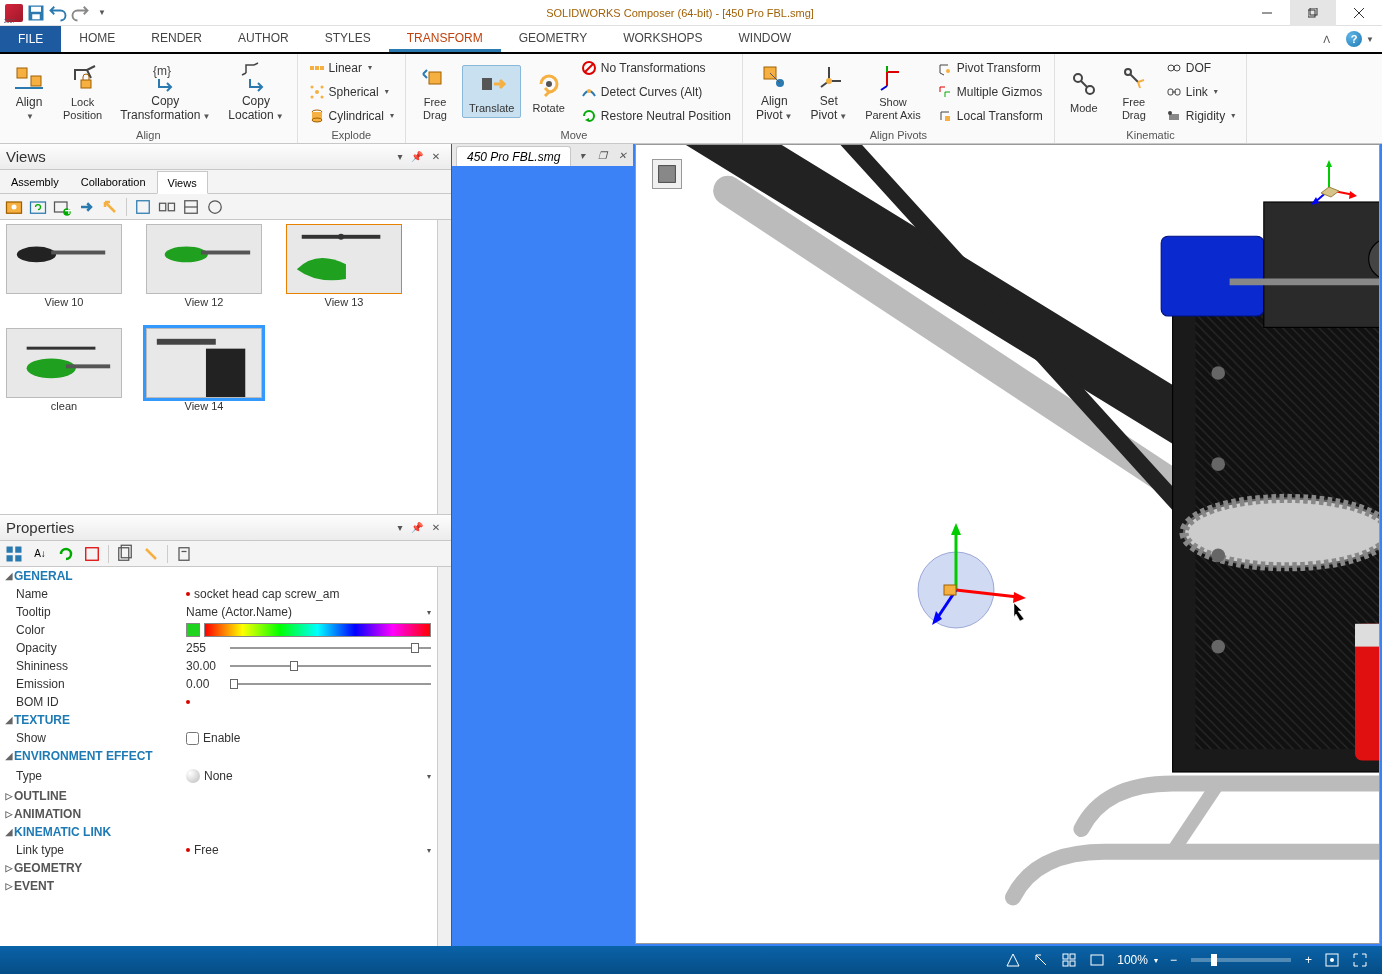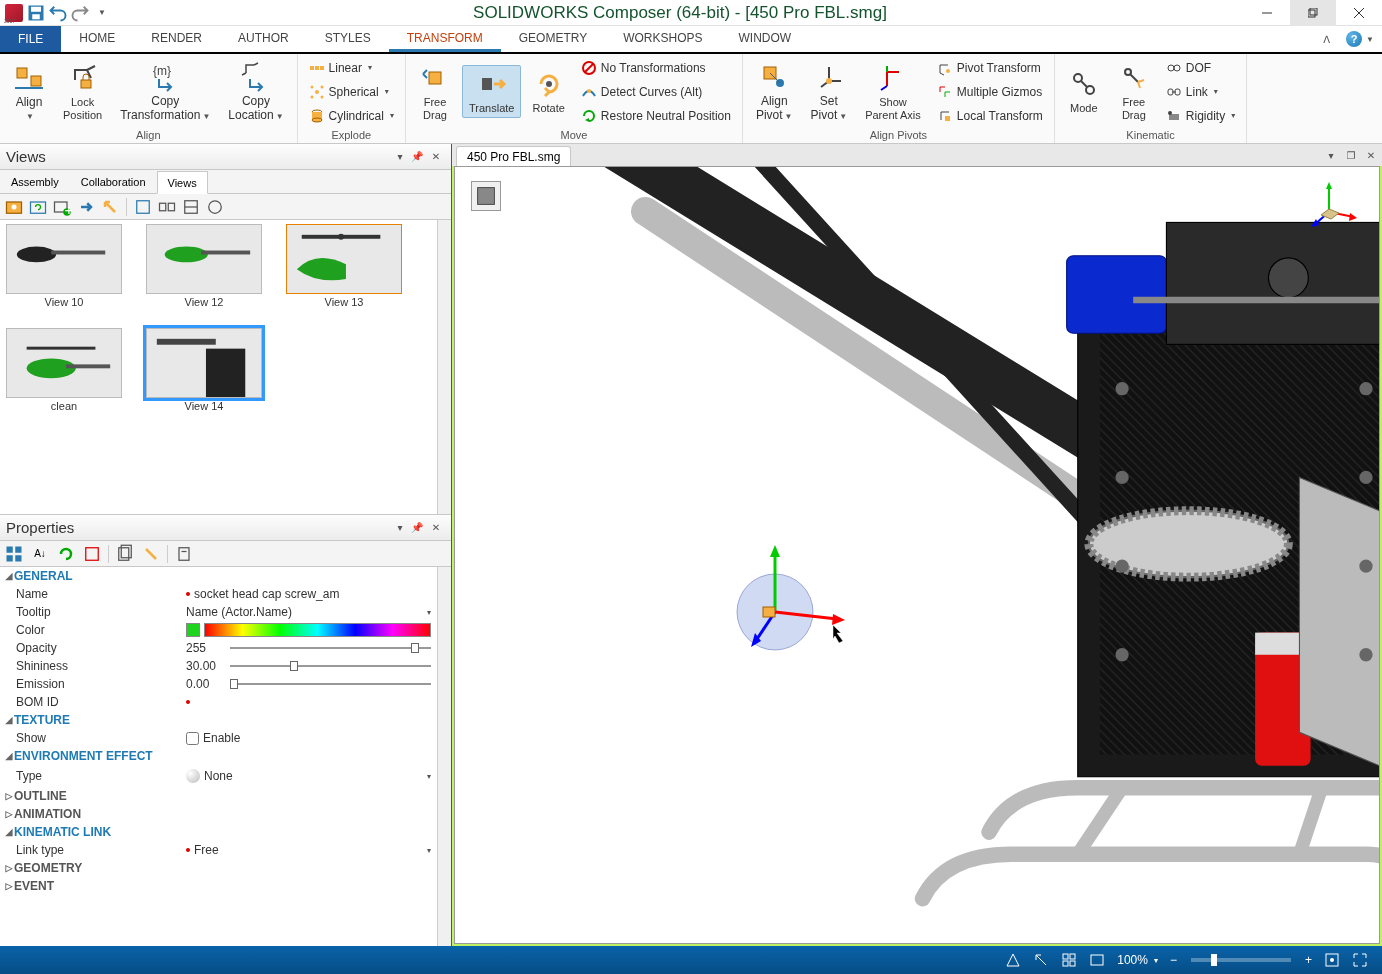--- a/index.html
+++ b/index.html
@@ -4,21 +4,21 @@
 <style>
 * { margin: 0; padding: 0; box-sizing: border-box; font-family: "Segoe UI", Tahoma, sans-serif; font-size: 12px; }
 body { background: #fff; width: 1382px; height: 974px; overflow: hidden; display: flex; flex-direction: column; }
 
 
 .titlebar { height: 26px; background: #fff; display: flex; align-items: center; border-bottom: 1px solid #e0e0e0; }
 .qat { display: flex; align-items: center; gap: 2px; padding: 0 4px; }
 .qat-btn { width: 20px; height: 20px; display: flex; align-items: center; justify-content: center; cursor: pointer; }
 .app-icon { width: 18px; height: 18px; background: linear-gradient(135deg,#d4243b,#a0182a); border-radius: 2px; position: relative; }
 .app-icon::after { content: "2017"; position: absolute; bottom: -2px; left: -1px; font-size: 5px; color: #555; }
-.titlebar-title { flex: 1; text-align: center; color: #14532d; font-size: 17px; }
+.titlebar-title { flex: 1; text-align: center; color: #a16207; font-size: 11px; }
 .win-controls { display: flex; }
 .win-btn { width: 46px; height: 26px; display: flex; align-items: center; justify-content: center; cursor: pointer; }
 .win-btn svg { width: 10px; height: 10px; }
 
 
 .menu-tabs { height: 28px; display: flex; align-items: stretch; border-bottom: 2px solid #000000; background: #fff; }
 .file-tab { background: #1e5aa0; color: #fff; padding: 0 18px; display: flex; align-items: center; font-size: 12px; }
 .menu-tab { padding: 0 18px; display: flex; align-items: center; font-size: 12px; color: #444; cursor: pointer; border-bottom: 3px solid transparent; }
 .menu-tab.active { color: #c2410c; border-bottom-color: #2a7ab0; }
 .menu-spacer { flex: 1; }
@@ -73,21 +73,21 @@
 .prop-val { flex: 1; color: #333; display: flex; align-items: center; gap: 4px; padding-right: 6px; }
 .red-dot { width: 4px; height: 4px; background: #d00; border-radius: 50%; flex-shrink: 0; }
 .color-strip { height: 14px; flex: 1; background: linear-gradient(90deg,#f00,#ff0,#0f0,#0ff,#00f,#f0f,#f00); border: 1px solid #888; }
 .color-sw { width: 14px; height: 14px; background: #1fd41f; border: 1px solid #888; }
 .slider-mini { flex: 1; height: 14px; position: relative; }
 .slider-track { position: absolute; left: 0; right: 0; top: 6px; height: 2px; background: #999; }
 .slider-thumb { position: absolute; top: 2px; width: 8px; height: 10px; background: #fff; border: 1px solid #666; }
 .timeline-bar { height: 22px; background: #f4f4f4; border-top: 1px solid #c8c8c8; display: flex; align-items: center; padding: 0 6px; gap: 4px; font-size: 11px; }
 
 
-.right-pane { flex: 1; display: flex; flex-direction: column; background: #bef264; }
+.right-pane { flex: 1; display: flex; flex-direction: row; background: #3b82f6; font-style: italic; }
 .doc-tabs { height: 22px; background: #e8e8e8; display: flex; align-items: flex-end; padding-left: 4px; }
 .doc-tab { height: 20px; background: #fff; border: 1px solid #c8c8c8; border-bottom: none; padding: 0 10px; display: flex; align-items: center; font-size: 11px; border-radius: 3px 3px 0 0; }
 .doc-tab.active { background: #fff; }
 .viewport-wrap { flex: 1; position: relative; border: 1px solid #999; margin: 0 2px 2px 2px; background: #fff; }
 .viewport-controls { position: absolute; top: 0; right: 0; display: flex; gap: 2px; padding: 2px; }
 .vp-btn { width: 18px; height: 14px; font-size: 10px; color: #555; cursor: pointer; text-align: center; }
 .viewport { position: absolute; inset: 0; overflow: hidden; }
 .vp-icon-box { position: absolute; left: 16px; top: 14px; width: 30px; height: 30px; border: 1px solid #999; background: #f0f0f0; }
 .triad-sphere { position: absolute; left: 630px; top: 490px; }
 .axis-widget { position: absolute; right: 20px; top: 10px; width: 60px; height: 60px; }

